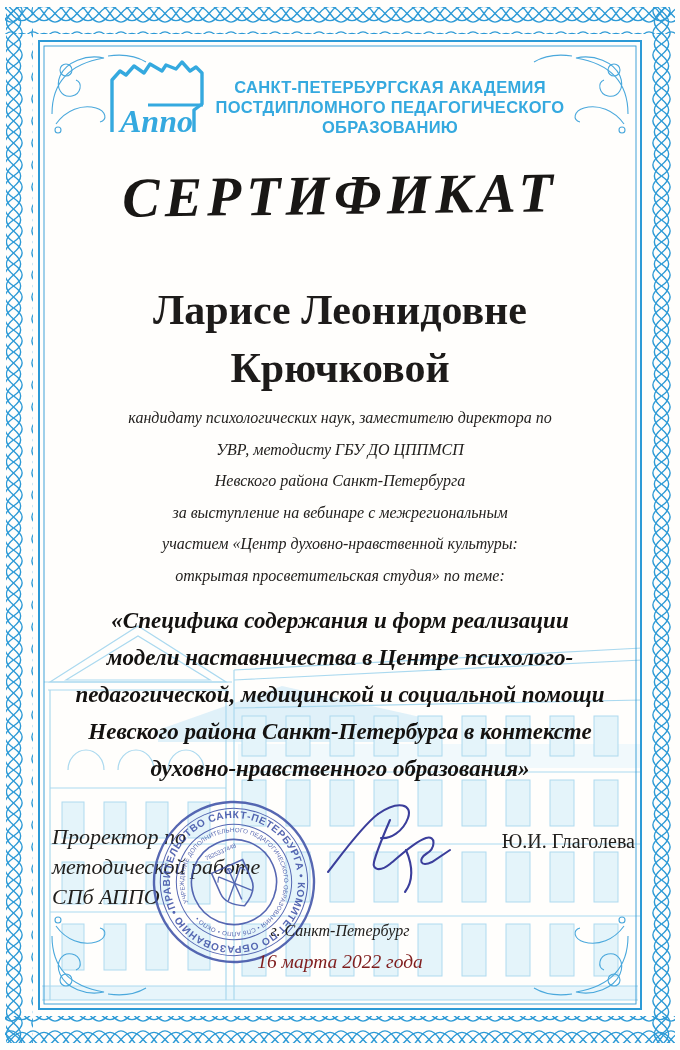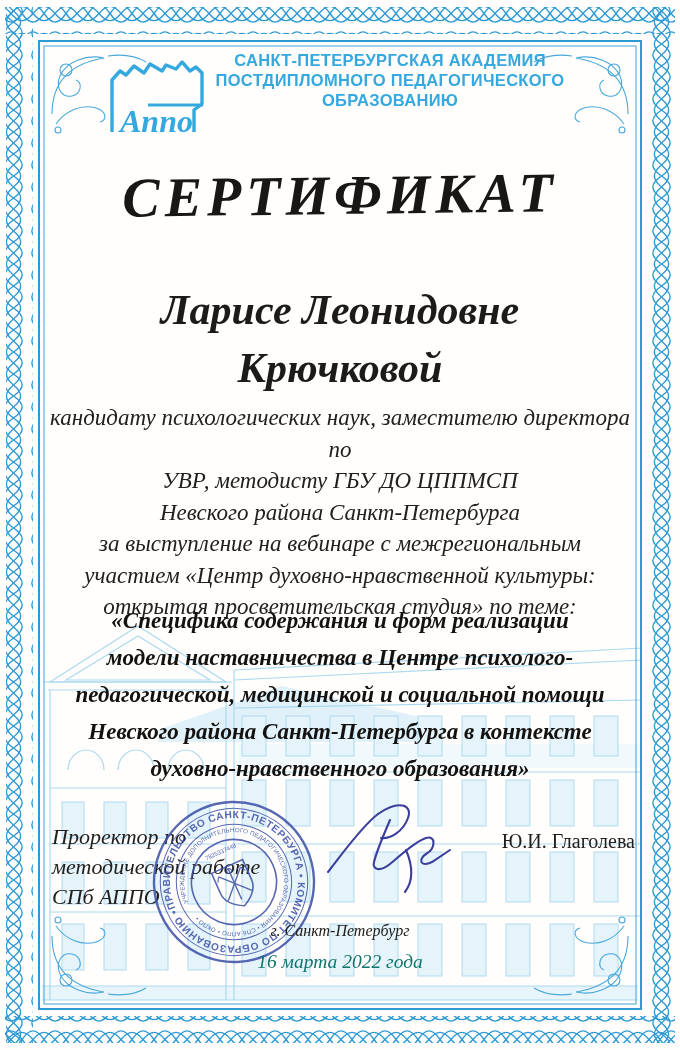--- a/index.html
+++ b/index.html
@@ -6,46 +6,46 @@
   .cert {
     position:relative; width:680px; height:1050px;
     background:#fffefc; overflow:hidden;
     font-family:"Liberation Serif", serif;
   }
   .abs { position:absolute; }
   .layer { position:absolute; left:0; top:0; }
 
   
   .academy-name {
-    left:200px; top:50px; width:380px;
+    left:200px; top:77px; width:380px;
     text-align:center;
     font-family:"Liberation Sans", sans-serif;
     font-weight:bold; font-size:16.5px; line-height:20px;
     color:#35a9df; letter-spacing:0.3px;
   }
 
   
   .cert-title {
     left:0; top:163px; width:680px; text-align:center;
     font-style:italic; font-weight:bold;
     font-size:56px; letter-spacing:5px; color:#191715;
     transform:rotate(-0.7deg);
   }
 
   .recipient-line {
     left:0; width:680px; text-align:center;
-    font-style:italic; font-weight:bold;
+    font-weight:bold;
     font-size:42px; color:#1d1b1a;
   }
   .recipient-1 { top:286px; }
   .recipient-2 { top:344px; }
 
   .description {
     left:40px; top:402px; width:600px; text-align:center;
-    font-style:italic; font-size:23px; line-height:31.5px; color:#22201e;
+    font-style:italic; font-size:16px; line-height:31.5px; color:#22201e;
   }
   .topic {
     left:30px; top:602px; width:620px; text-align:center;
     font-style:italic; font-weight:bold;
     font-size:23px; line-height:37px; color:#141210;
   }
 
   .position-block {
     left:52px; top:822px; width:230px; text-align:left;
     font-style:italic; font-size:22px; line-height:30px; color:#22201e;
@@ -53,21 +53,21 @@
   .signer-name {
     left:455px; top:830px; width:180px; text-align:right;
     font-size:20px; color:#22201e;
   }
   .footer-city {
     left:5px; top:922px; width:670px; text-align:center;
     font-style:italic; font-size:16px; color:#22201e;
   }
   .footer-date {
     left:5px; top:951px; width:670px; text-align:center;
-    font-style:italic; font-size:19.5px; color:#0f766e;
+    font-style:italic; font-size:19.5px; color:#7f1d1d;
   }
 </style>
 </head>
 <body>
 
 <div class="cert">
 
   <svg class="layer" style="left:38px; top:612px; opacity:.8;" width="604" height="396" viewBox="0 0 604 396">
     <polygon points="120,118 244,74 396,108 396,130 120,130" fill="#cfeaf8" opacity="0.8"></polygon>
     <rect x="200" y="132" width="404" height="24" fill="#eef8fd"></rect>

